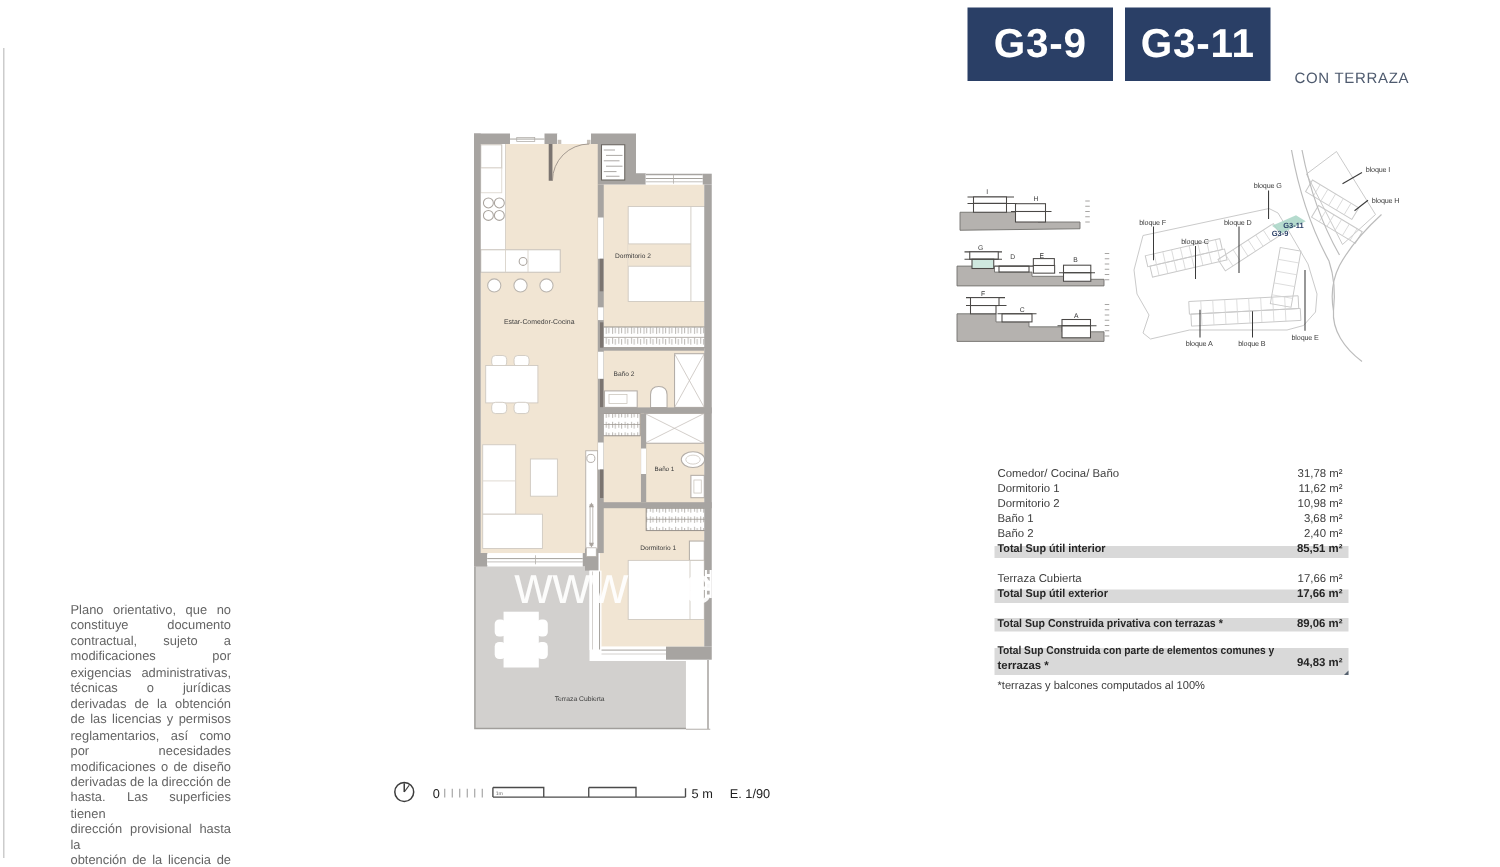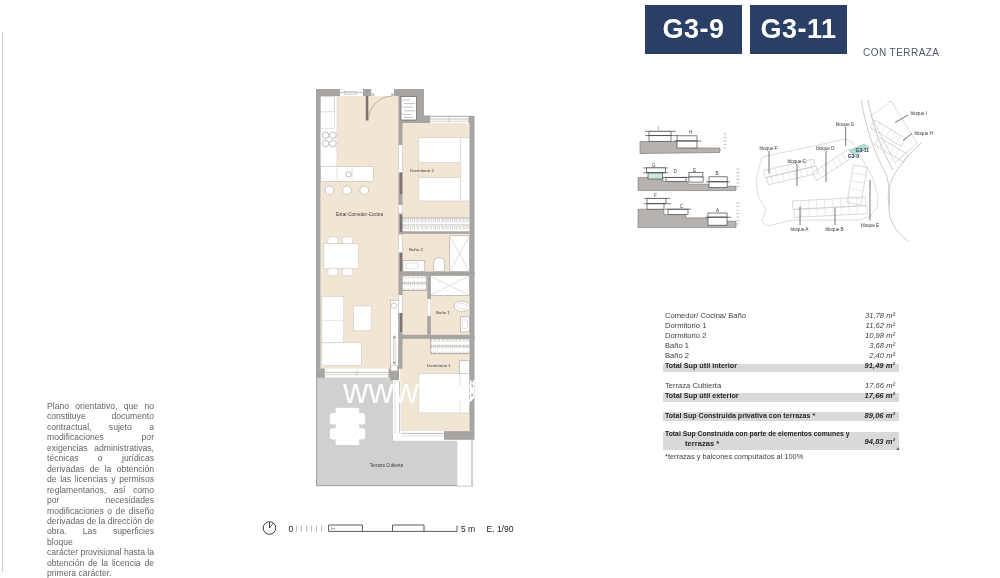--- a/index.html
+++ b/index.html
@@ -1,21 +1,21 @@
 <!DOCTYPE html>
 <html><head>
 <meta charset="utf-8">
 <style>
   html,body{margin:0;padding:0;background:#ffffff;width:1000px;height:578px;overflow:hidden;}
   body{font-family:"Liberation Sans", sans-serif;position:relative;}
   .abs{position:absolute;}
   .jl{text-align:justify;text-align-last:justify;}
   .trow{position:absolute;left:663px;width:234px;font-size:7.6px;color:#3d3d3d;}
   .trow .nm{position:absolute;left:2px;top:0;}
-  .trow .vl{position:absolute;right:2px;top:0;font-style:italic;}
+  .trow .vl{position:absolute;right:2px;top:0;}
   .tbar{position:absolute;left:662.5px;width:236.5px;background:#d9d9d9;}
   .bold{font-weight:bold;color:#262626;}
 </style>
 </head>
 <body>
 
 <div class="abs" style="left:2px;top:32px;width:1px;height:540px;background:#cccccc;"></div>
 
 <div class="abs" style="left:47px;top:401px;width:107px;font-size:8.6px;line-height:10.45px;color:#646464;">
 <div class="jl">Plano orientativo, que no</div>
@@ -23,22 +23,22 @@
 <div class="jl">contractual, sujeto a</div>
 <div class="jl">modificaciones por</div>
 <div class="jl">exigencias administrativas,</div>
 <div class="jl">técnicas o jurídicas</div>
 <div class="jl">derivadas de la obtención</div>
 <div class="jl">de las licencias y permisos</div>
 <div class="jl">reglamentarios, así como</div>
 <div class="jl">por necesidades</div>
 <div class="jl">modificaciones o de diseño</div>
 <div class="jl">derivadas de la dirección de</div>
-<div class="jl">obra. Las superficies bloque</div>
-<div class="jl">carácter provisional hasta la</div>
+<div class="jl">hasta. Las superficies tienen</div>
+<div class="jl">dirección provisional hasta la</div>
 <div class="jl">obtención de la licencia de</div>
 <div>primera carácter.</div>
 </div>
 
 <div class="abs" style="left:645px;top:5px;width:97px;height:49px;background:#2a3f66;color:#ffffff;font-size:27px;font-weight:bold;display:flex;align-items:center;justify-content:center;letter-spacing:0.5px;">G3-9</div>
 
 <div class="abs" style="left:750px;top:5px;width:97px;height:49px;background:#2a3f66;color:#ffffff;font-size:27px;font-weight:bold;display:flex;align-items:center;justify-content:center;letter-spacing:0.5px;">G3-11</div>
 
 <div class="abs" style="left:863px;top:46.5px;font-size:10px;color:#4e5a6e;letter-spacing:0.45px;text-align:right;">CON TERRAZA</div>
 
@@ -613,41 +613,41 @@
       <span class="vl">3,68 m²</span>
     </div>
 
 <div class="trow" style="top:350.9px;">
       <span class="nm">Baño 2</span>
       <span class="vl">2,40 m²</span>
     </div>
 
 <div class="trow bold" style="top:361.1px;">
       <span class="nm" style="transform:scaleX(0.95);transform-origin:left;white-space:nowrap;">Total Sup útil interior</span>
-      <span class="vl">91,49 m²</span>
+      <span class="vl">85,51 m²</span>
     </div>
 
 <div class="trow" style="top:381.4px;">
       <span class="nm">Terraza Cubierta</span>
       <span class="vl">17,66 m²</span>
     </div>
 
 <div class="trow bold" style="top:390.9px;">
       <span class="nm" style="transform:scaleX(0.95);transform-origin:left;white-space:nowrap;">Total Sup útil exterior</span>
       <span class="vl">17,66 m²</span>
     </div>
 
 <div class="trow bold" style="top:410.5px;">
       <span class="nm" style="transform:scaleX(0.93);transform-origin:left;white-space:nowrap;">Total Sup Construida privativa con terrazas *</span>
       <span class="vl">89,06 m²</span>
     </div>
 
 <div class="trow bold" style="top:429.1px;">
       <span class="nm" style="transform:scaleX(0.9);transform-origin:left;white-space:nowrap;">Total Sup Construida con parte de elementos comunes y</span>
-      <span class="nm" style="top:9.5px;margin-left:20px;">terrazas *</span>
+      <span class="nm" style="top:9.5px;">terrazas *</span>
       <span class="vl" style="top:8.3px;">94,83 m²</span>
     </div>
 
 <div class="abs" style="left:895.5px;top:446.5px;width:0;height:0;border-left:3.5px solid transparent;border-bottom:3.5px solid #55606e;"></div>
 
 <div class="trow" style="top:451.6px;">
       <span class="nm" style="transform:scaleX(0.975);transform-origin:left;white-space:nowrap;">*terrazas y balcones computados al 100%</span>
     </div>
 </div>
 

